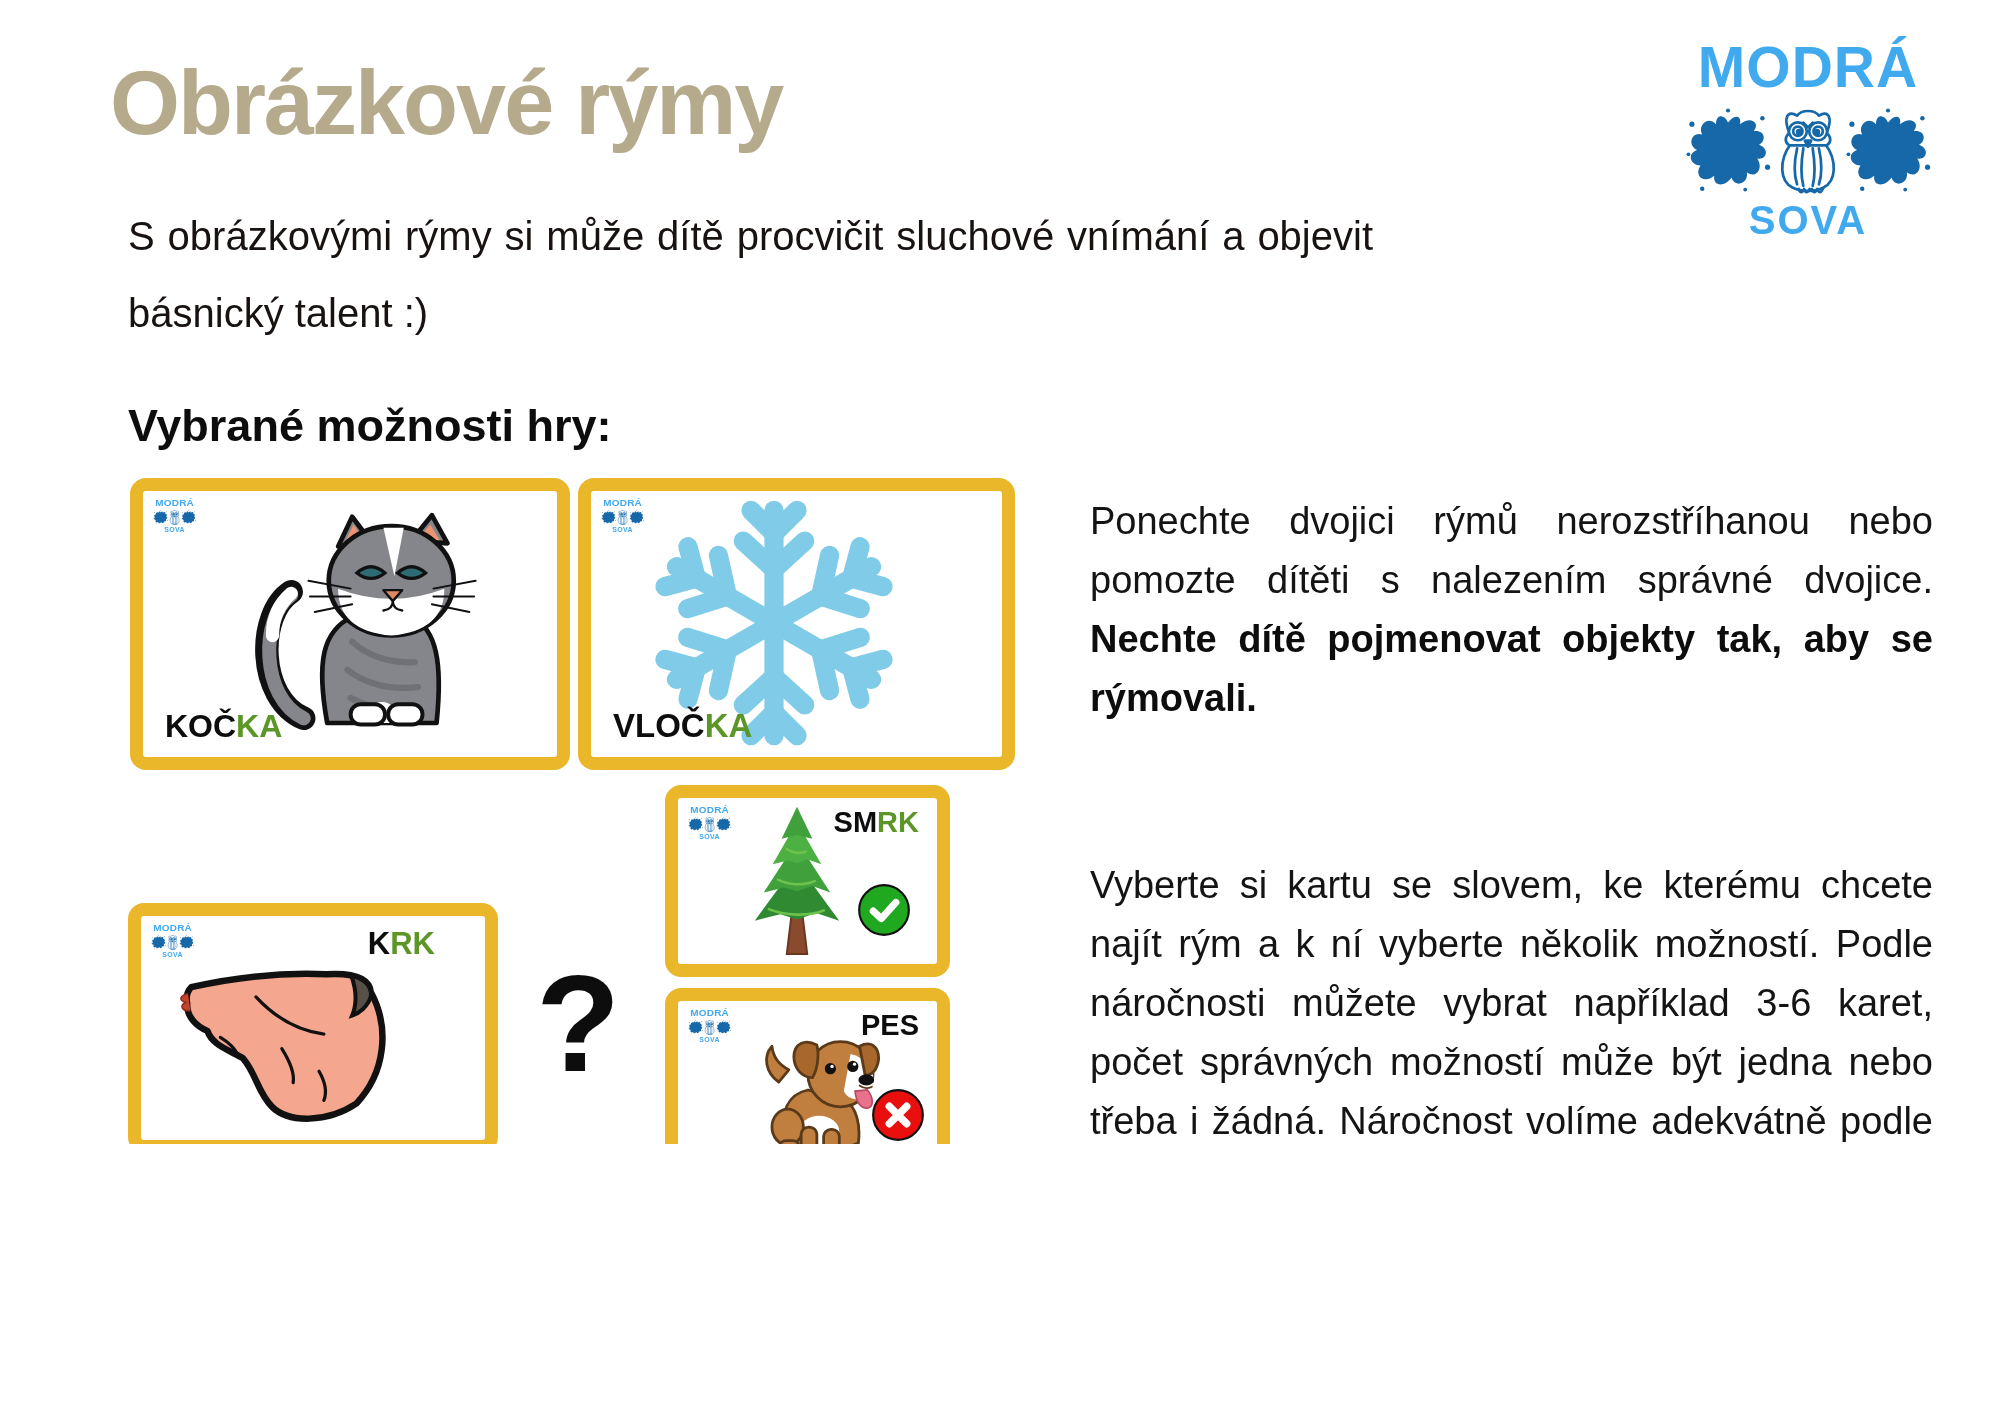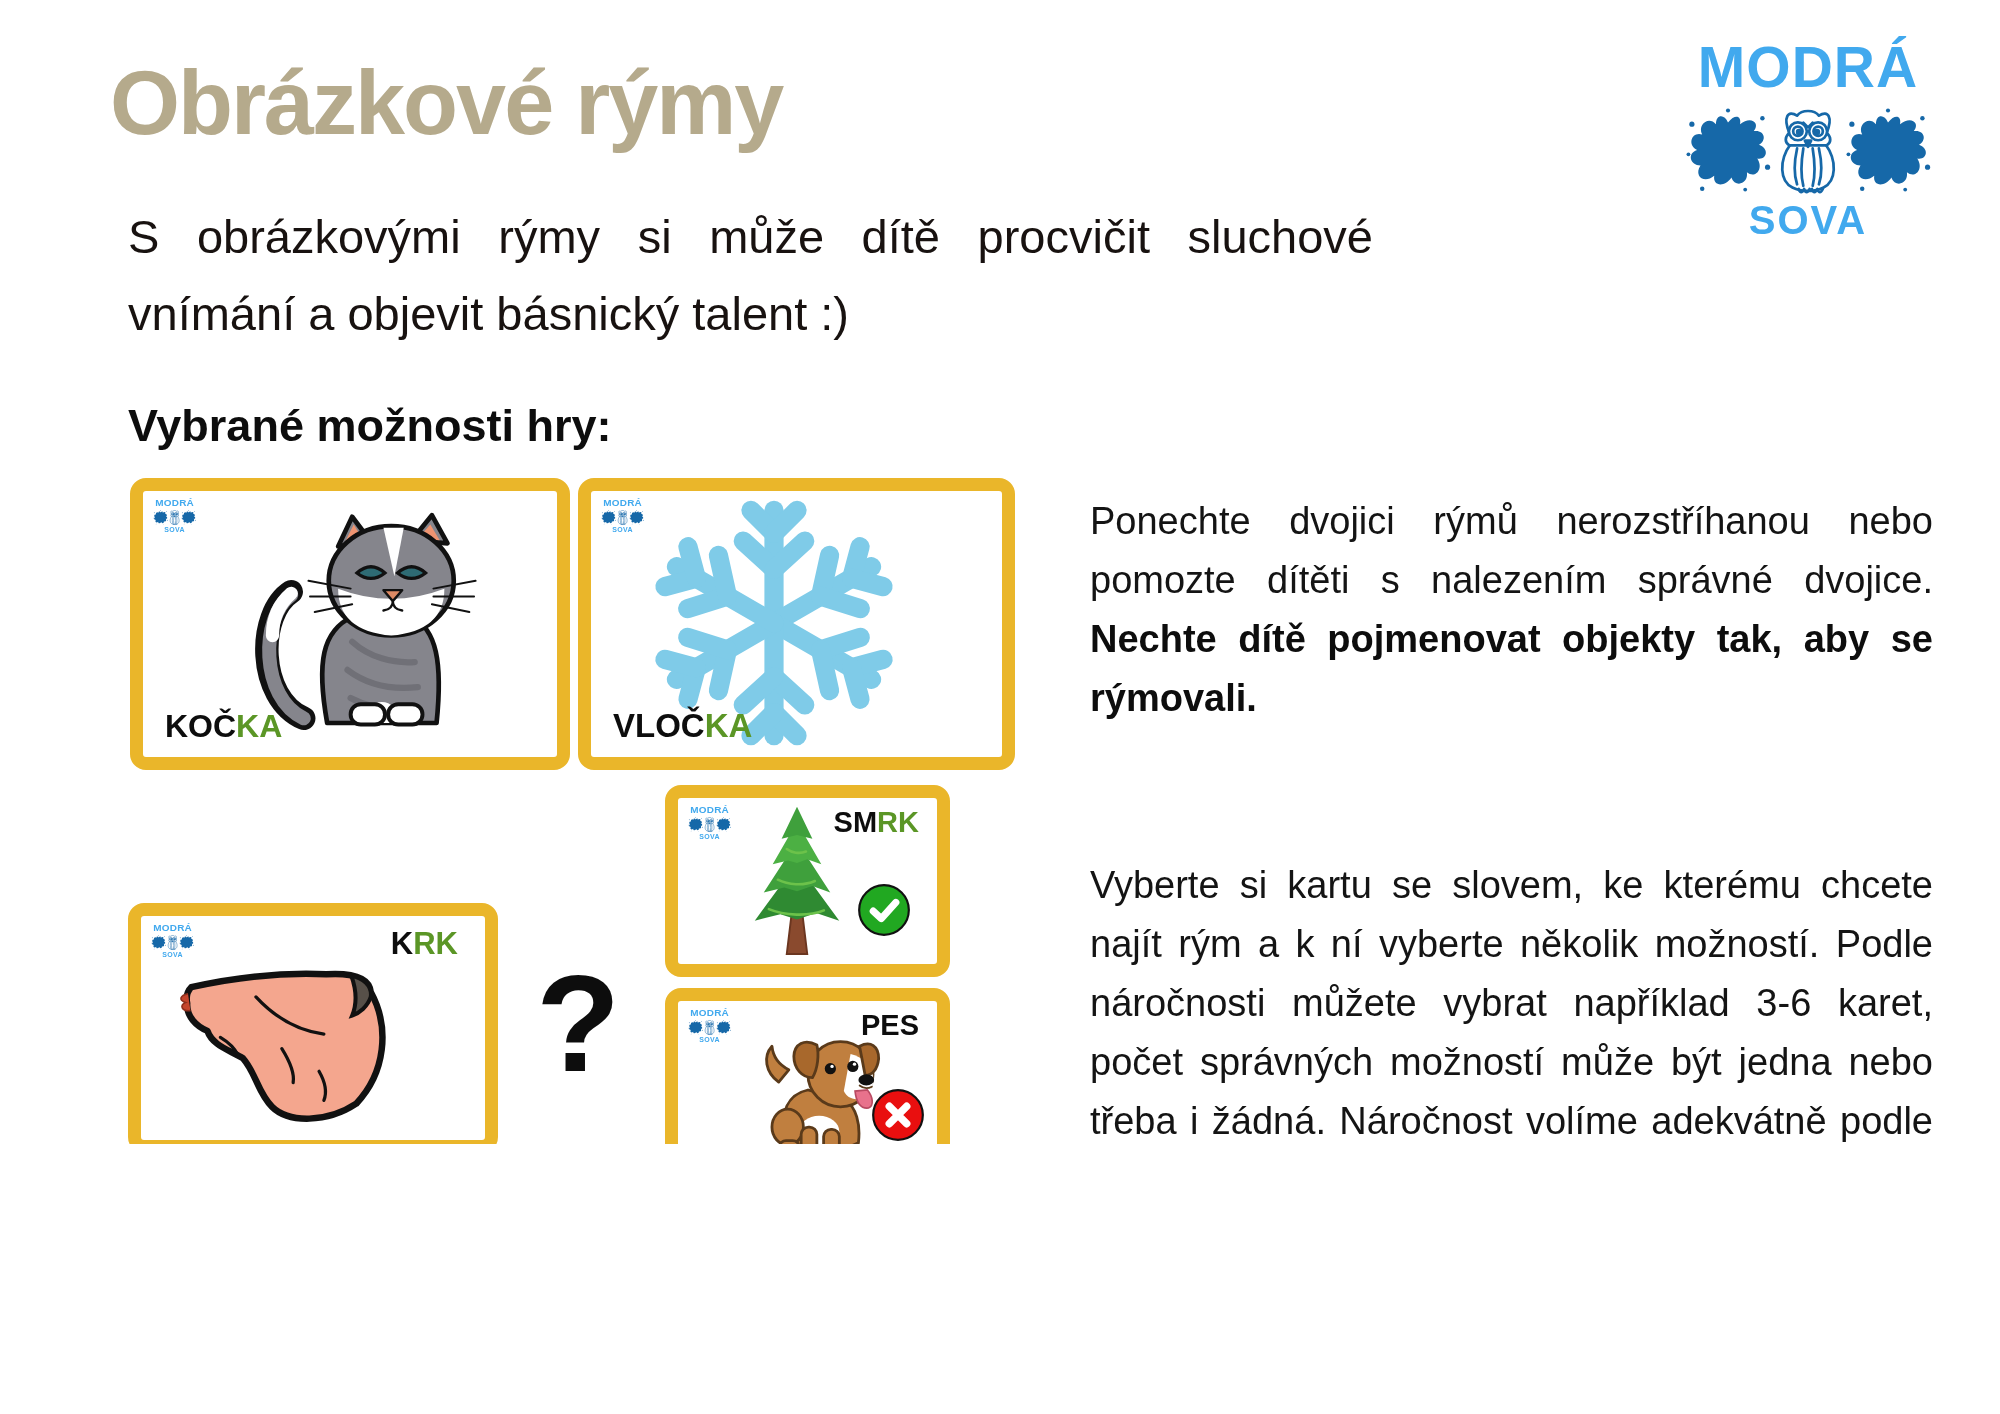--- a/index.html
+++ b/index.html
@@ -8,21 +8,21 @@
     font-family:"Liberation Sans", sans-serif; color:#1a1a1a; overflow:hidden;
   }
   .abs { position:absolute; }
 
   
   .title {
     left:110px; top:52px; font-size:90px; font-weight:700;
     color:#b5aa8c; letter-spacing:-2px;
   }
   .subtitle {
-    left:128px; top:198px; width:1245px; font-size:47px; line-height:77px;
+    left:128px; top:198px; width:1245px; font-size:40px; line-height:77px;
     text-align:justify; color:#181210;
   }
 
   
   .logo-root { display:flex; flex-direction:column; align-items:center; width:270px; }
   .logo-top   { font-size:57px; font-weight:800; color:#41a9ee; letter-spacing:1px; }
   .logo-row   { display:flex; align-items:center; margin-top:2px; }
   .logo-splat { width:86px; height:86px; }
   .logo-owl   { width:78px; height:96px; margin:0 -2px; }
   .logo-bottom{ font-size:40px; font-weight:800; color:#41a9ee; letter-spacing:2px; margin-top:0px; }
@@ -42,21 +42,21 @@
   #card-vlocka { left:578px; top:478px; width:437px; height:292px; }
   #card-krk    { left:128px; top:903px; width:370px; height:250px; }
   #card-smrk   { left:665px; top:785px; width:285px; height:192px; }
   #card-pes    { left:665px; top:988px; width:285px; height:192px; }
   #card-trava  { left:665px; top:1188px; width:285px; height:187px; }
 
   .card-label { position:absolute; font-weight:800; color:#0d0d0d; white-space:nowrap; }
   .label-green { color:#5b9626; }
   #card-kocka  .card-label { left:22px;  bottom:12px; font-size:32px; }
   #card-vlocka .card-label { left:22px;  bottom:12px; font-size:33px; }
-  #card-krk    .card-label { right:27px; top:10px;    font-size:31px;text-align:center; }
+  #card-krk    .card-label { right:50px; top:10px;    font-size:31px;text-align:center; }
   #card-smrk   .card-label { right:18px; top:8px;     font-size:29px; }
   #card-pes    .card-label { right:18px; top:8px;     font-size:29px;text-align:right; }
   #card-trava  .card-label { right:18px; top:4px;     font-size:29px; }
 
   .art { position:absolute; }
   .cat-art   { left:92px;  top:4px;  width:250px; height:256px; }
   .flake-art { left:52px;  top:4px;  width:262px; height:256px; }
   .neck-art  { left:14px;  top:34px; width:286px; height:186px; }
   .tree-art  { left:55px;  top:2px;  width:128px; height:162px; }
   .dog-art   { left:52px;  top:16px; width:176px; height:146px; }

